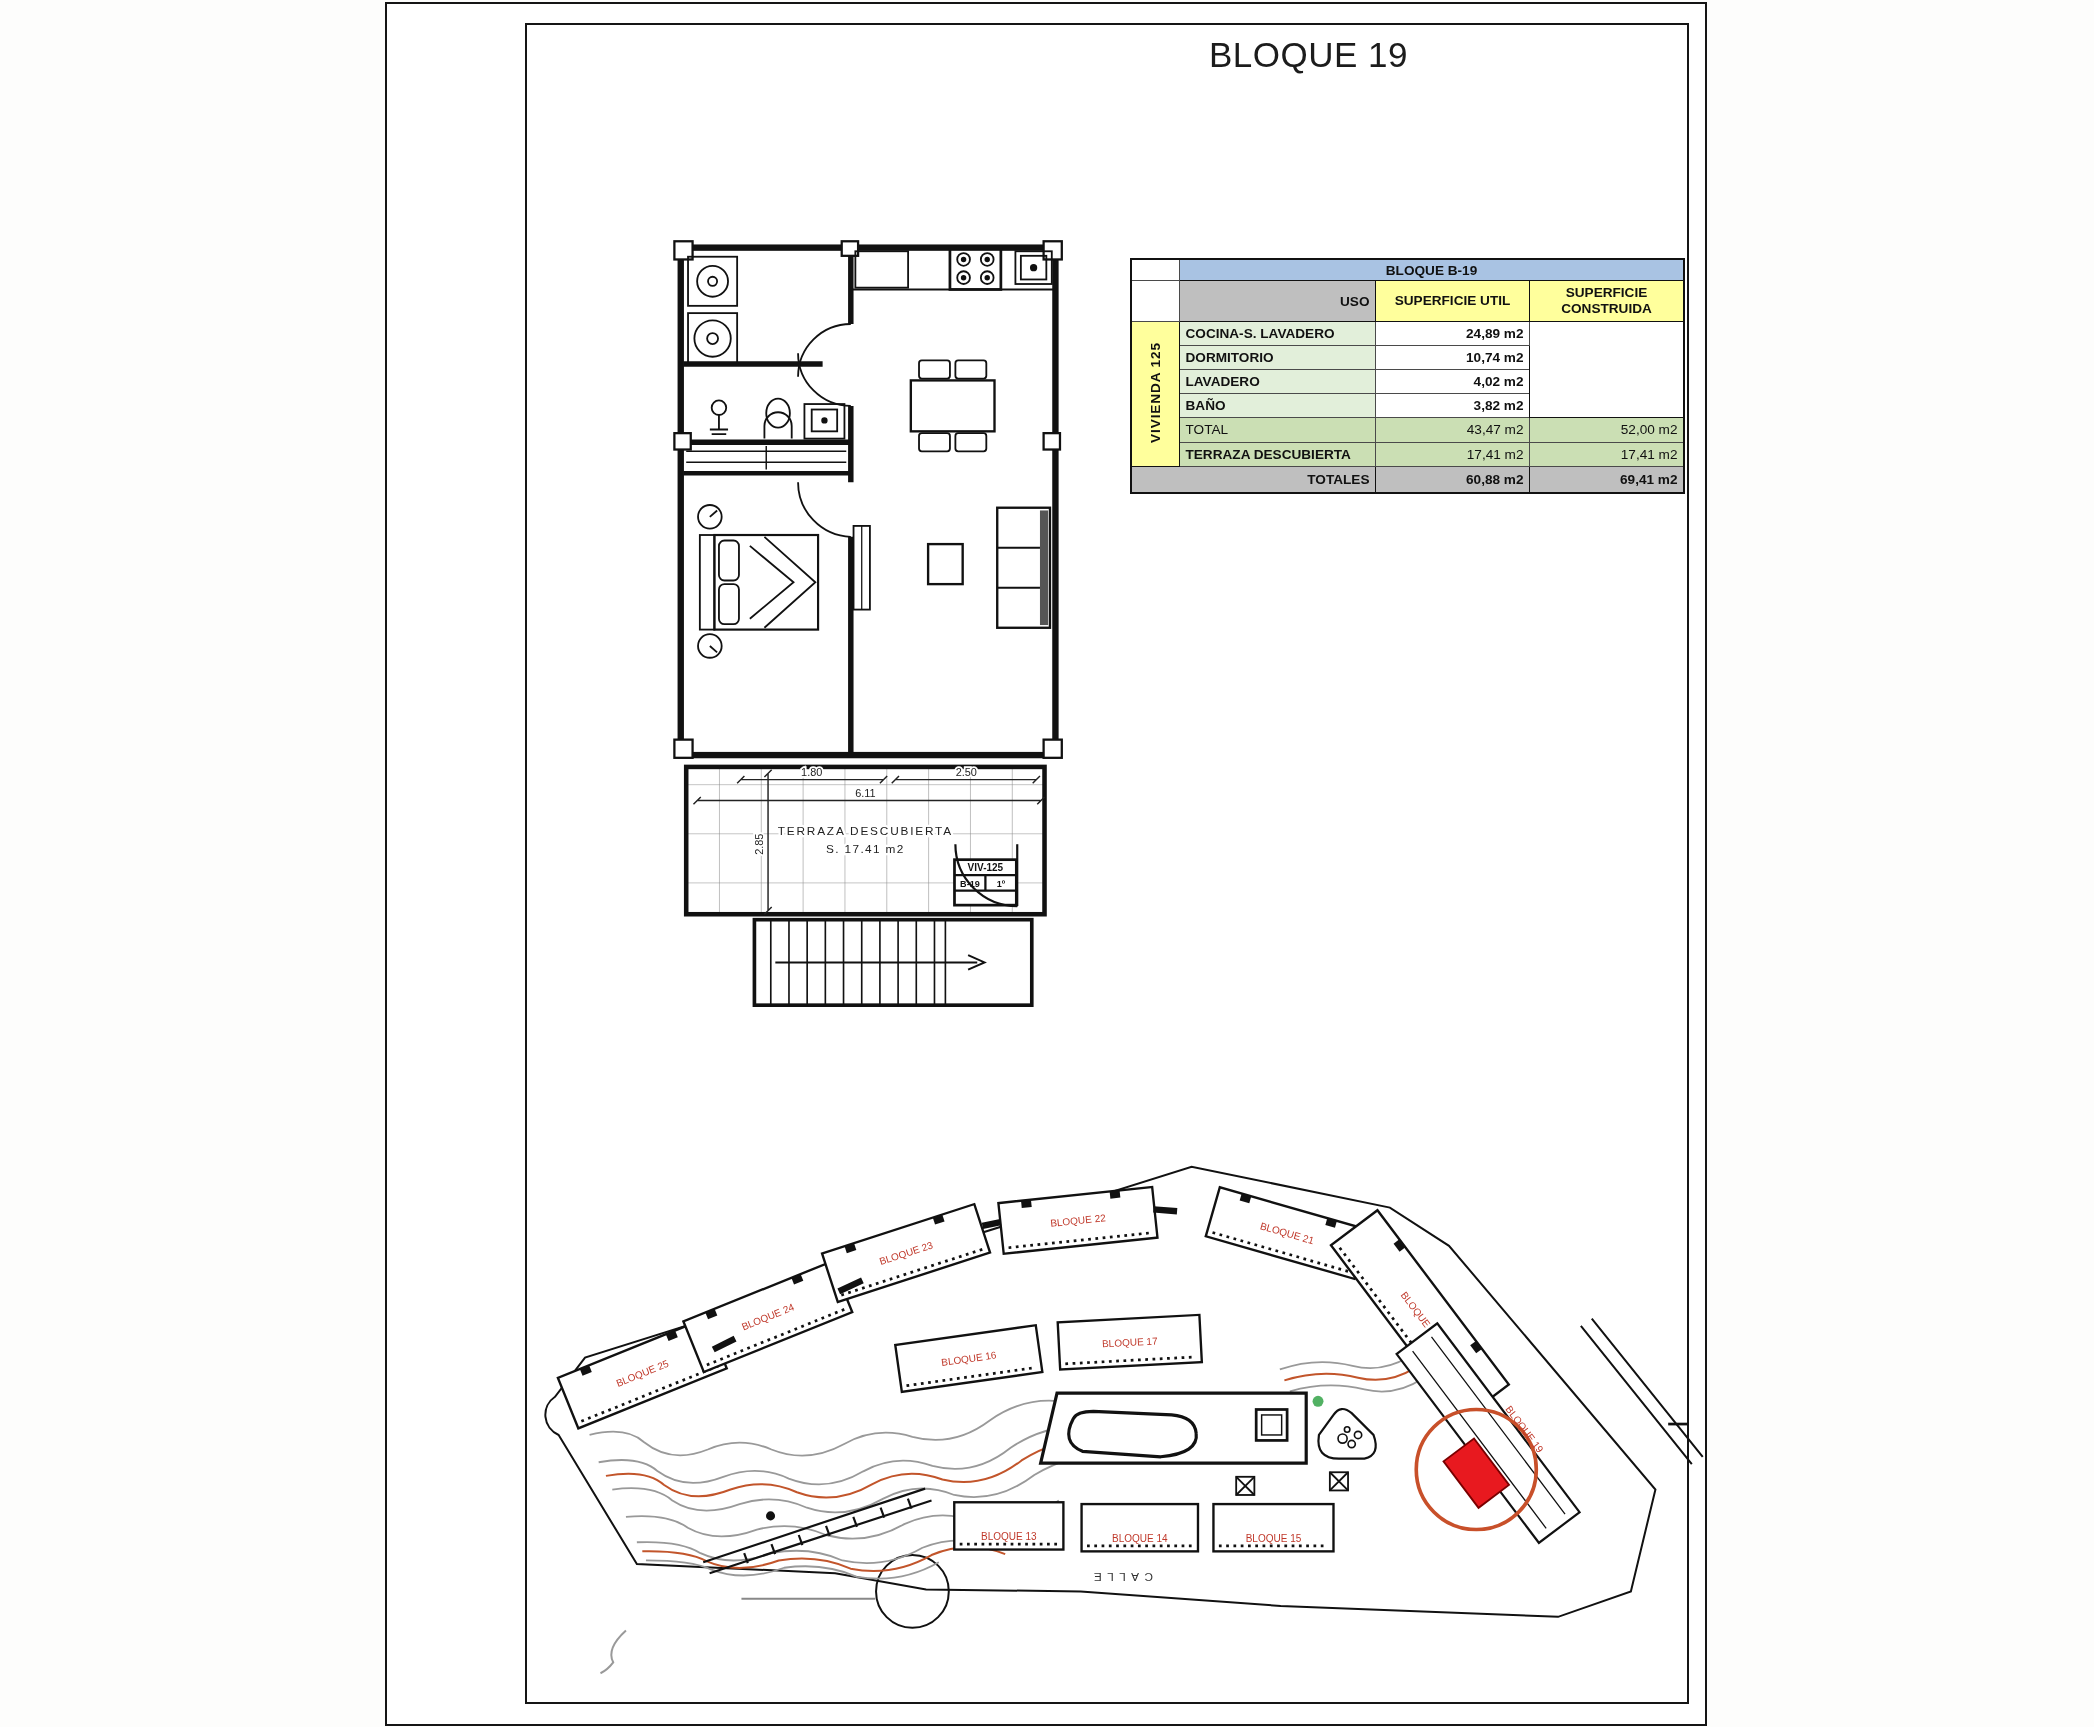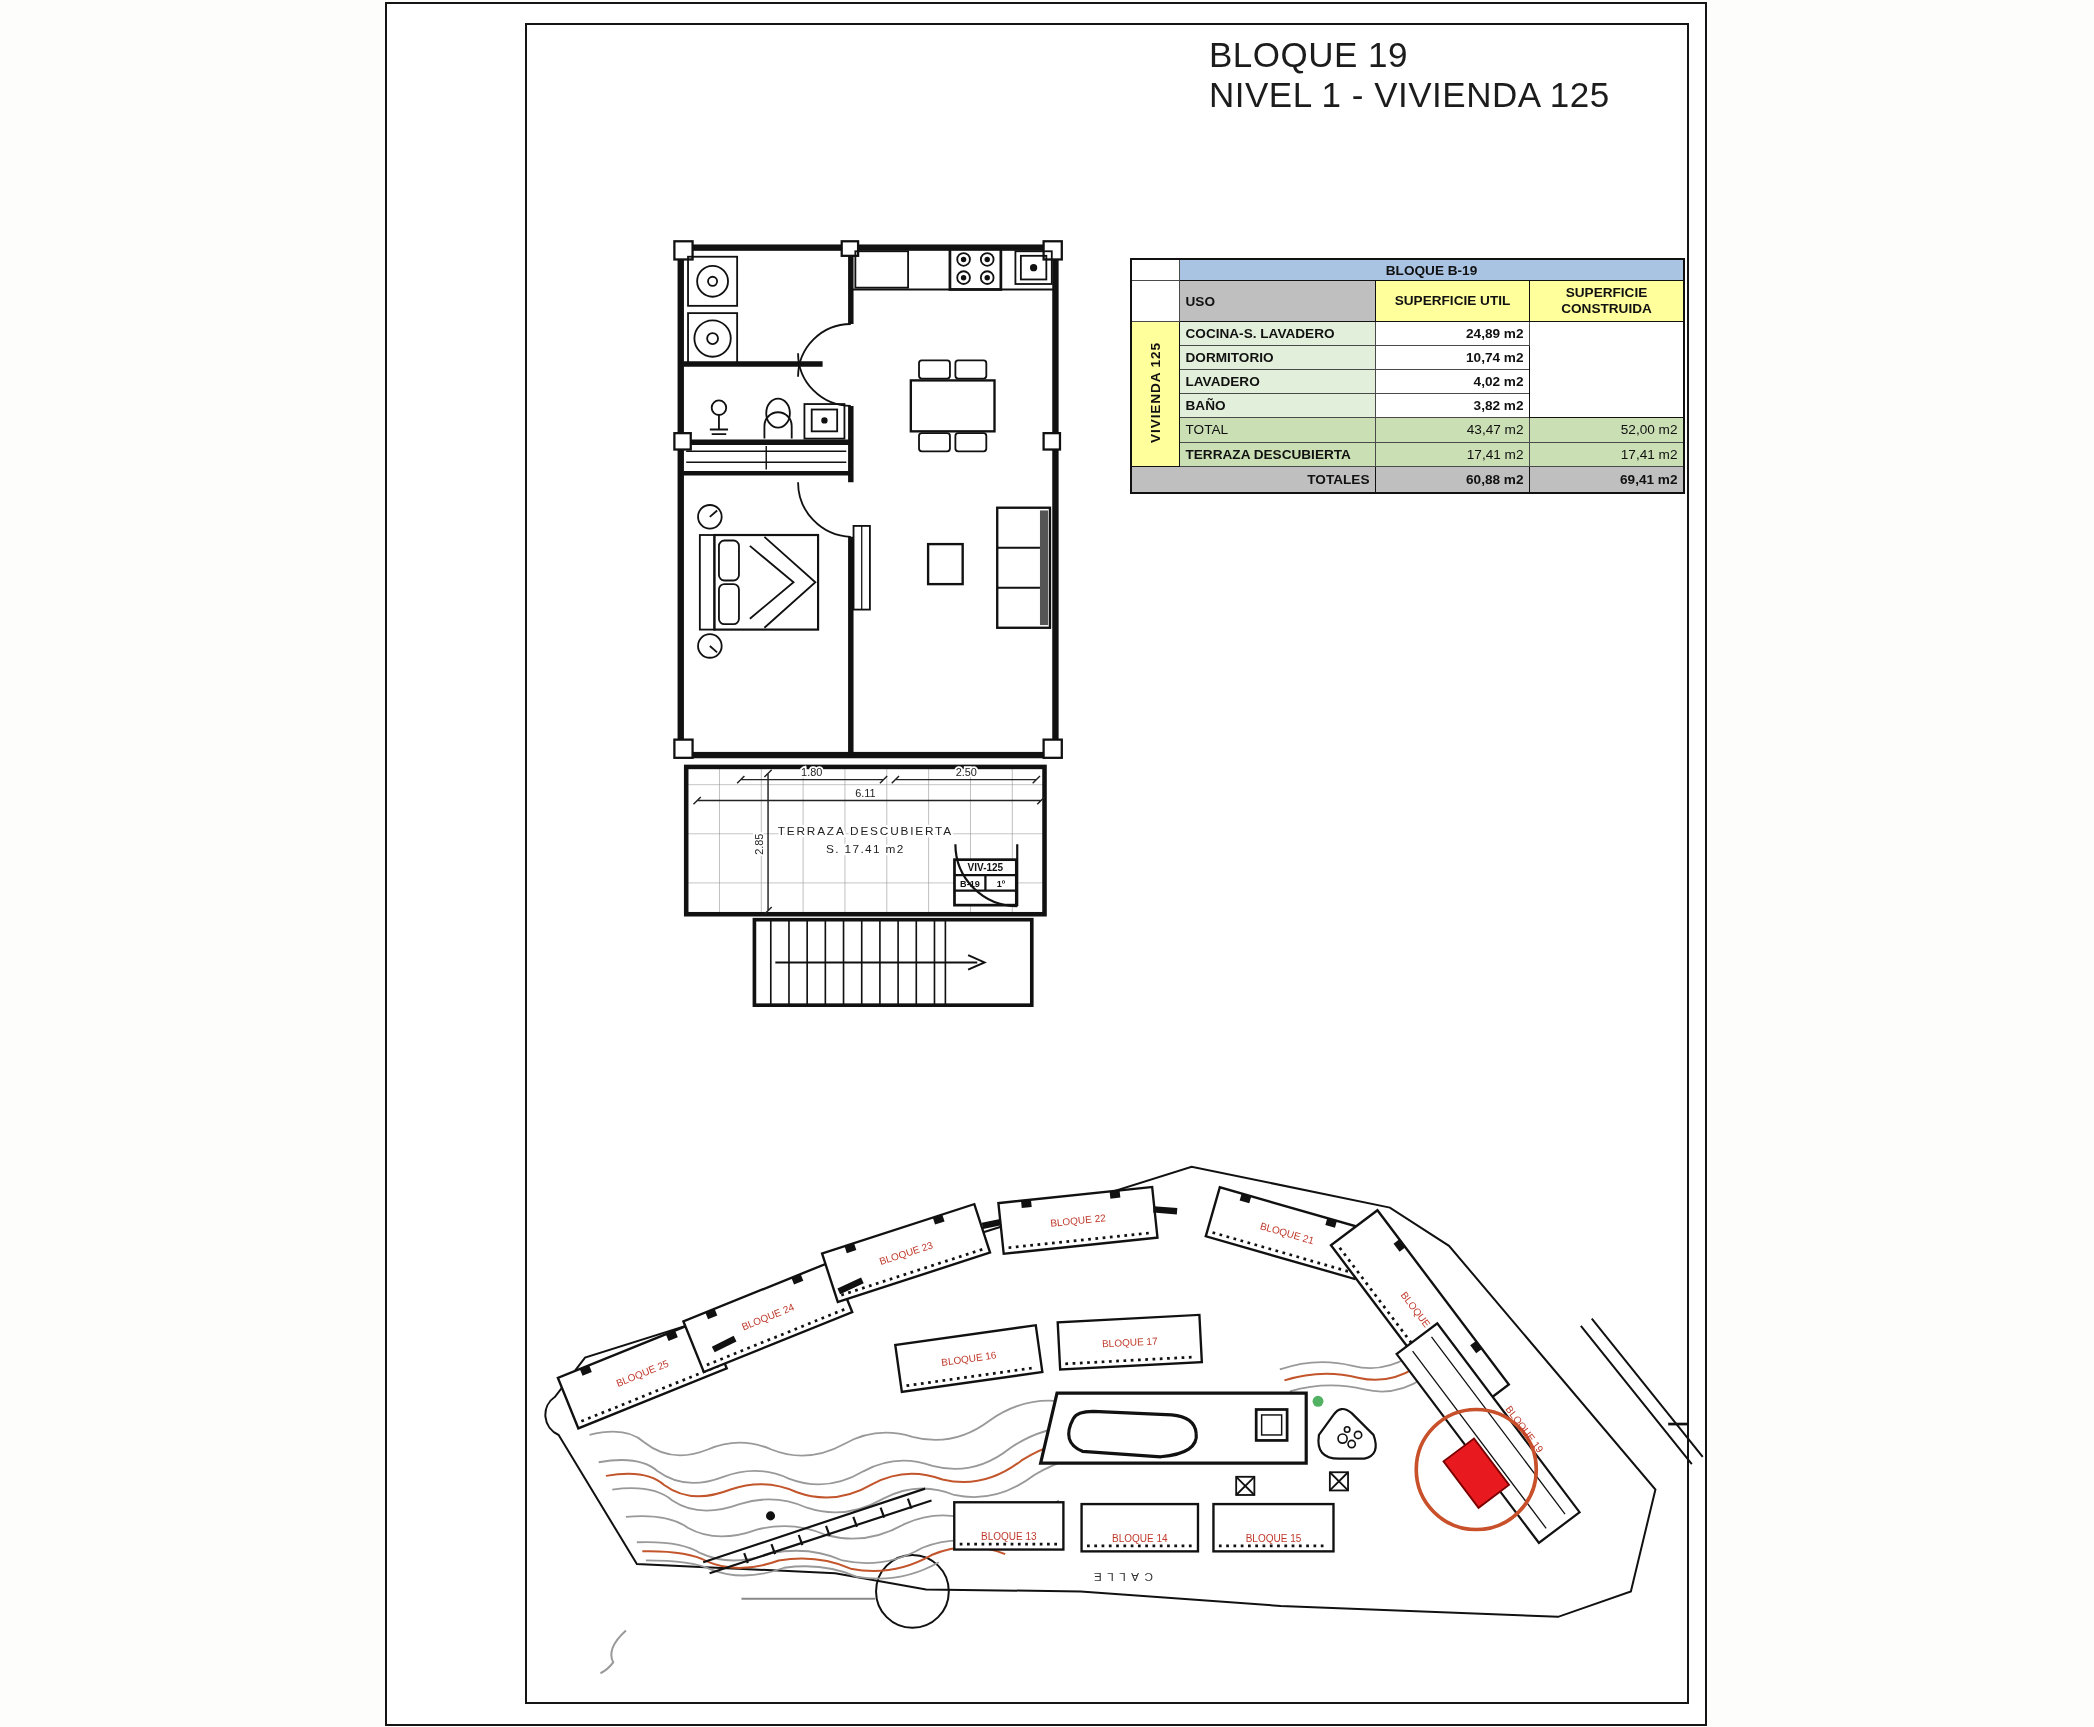--- a/index.html
+++ b/index.html
@@ -9,21 +9,21 @@
   .frame{position:absolute;left:525px;top:23px;width:1160px;height:1677px;border:2.7px solid #151515;background:#fff;}
   .title{position:absolute;left:1209px;top:35px;font-size:35px;line-height:1.15;letter-spacing:0.5px;color:#1c1c1c;}
   .title div{white-space:nowrap;}
 
   
   table.areas{position:absolute;left:1130px;top:258px;border-collapse:collapse;table-layout:fixed;
               font-size:13.6px;color:#111;background:#b91c1c;border:2.7px solid #111;}
   table.areas td{border:0.9px solid #4a4a4a;padding:0 5.5px;overflow:hidden;white-space:nowrap;}
   td.c0{width:36px;} td.c1{width:184px;} td.c2{width:142px;} td.c3{width:142px;}
   .hdr-blue{background:#a9c3e3;text-align:center;font-weight:bold;height:20px;border:1.8px solid #111 !important;}
-  .hdr-gray{background:#bfbfbf;text-align:left;font-weight:bold;height:40px;border:1.8px solid #111 !important;}
+  .hdr-gray{background:#bfbfbf;text-align:right;font-weight:bold;height:40px;border:1.8px solid #111 !important;}
   .hdr-yel{background:#ffff9c;text-align:center;font-weight:bold;height:40px;line-height:1.15;border:1.8px solid #111 !important;white-space:normal !important;}
   .side-yel{background:#ffff9c;border:1.8px solid #111 !important;text-align:center;vertical-align:middle;}
   .vert{writing-mode:vertical-rl;transform:rotate(180deg);font-weight:bold;font-size:13.6px;letter-spacing:0.9px;}
   .lbl{background:#e2efda;font-weight:bold;height:23px;}
   .val{background:#fff;text-align:right;height:23px;font-weight:bold;}
   .valmerge{background:#fff;border:1.8px solid #111 !important;}
   .tot{background:#cbdfb4;height:23.6px;border-top:1.8px solid #111 !important;}
   .tot-val{background:#cbdfb4;text-align:right;height:23.6px;border-top:1.8px solid #111 !important;}
   .totals{background:#bfbfbf;font-weight:bold;text-align:right;height:24.5px;border:1.8px solid #111 !important;}
   .totals-val{background:#bfbfbf;font-weight:bold;text-align:right;height:24.5px;border:1.8px solid #111 !important;}
@@ -35,21 +35,20 @@
 </style>
 </head>
 <body>
 
 <div class="canvas">
   <div class="sheet"></div>
   <div class="frame"></div>
 
   <div class="title">
     <div>BLOQUE 19</div>
-    <div>NIVEL 1 - VIVIENDA 125</div>
   </div>
 
   <svg class="fp" width="384" height="773" viewBox="0 0 422 850" font-family="Liberation Sans, sans-serif">
     <defs>
       <pattern id="tgrid" width="46" height="54" patternUnits="userSpaceOnUse">
         <path d="M46 0H0V54" fill="none" stroke="#8a8a8a" stroke-width="1.2"></path>
       </pattern>
     </defs>
 
     <g stroke="#111" fill="none">

